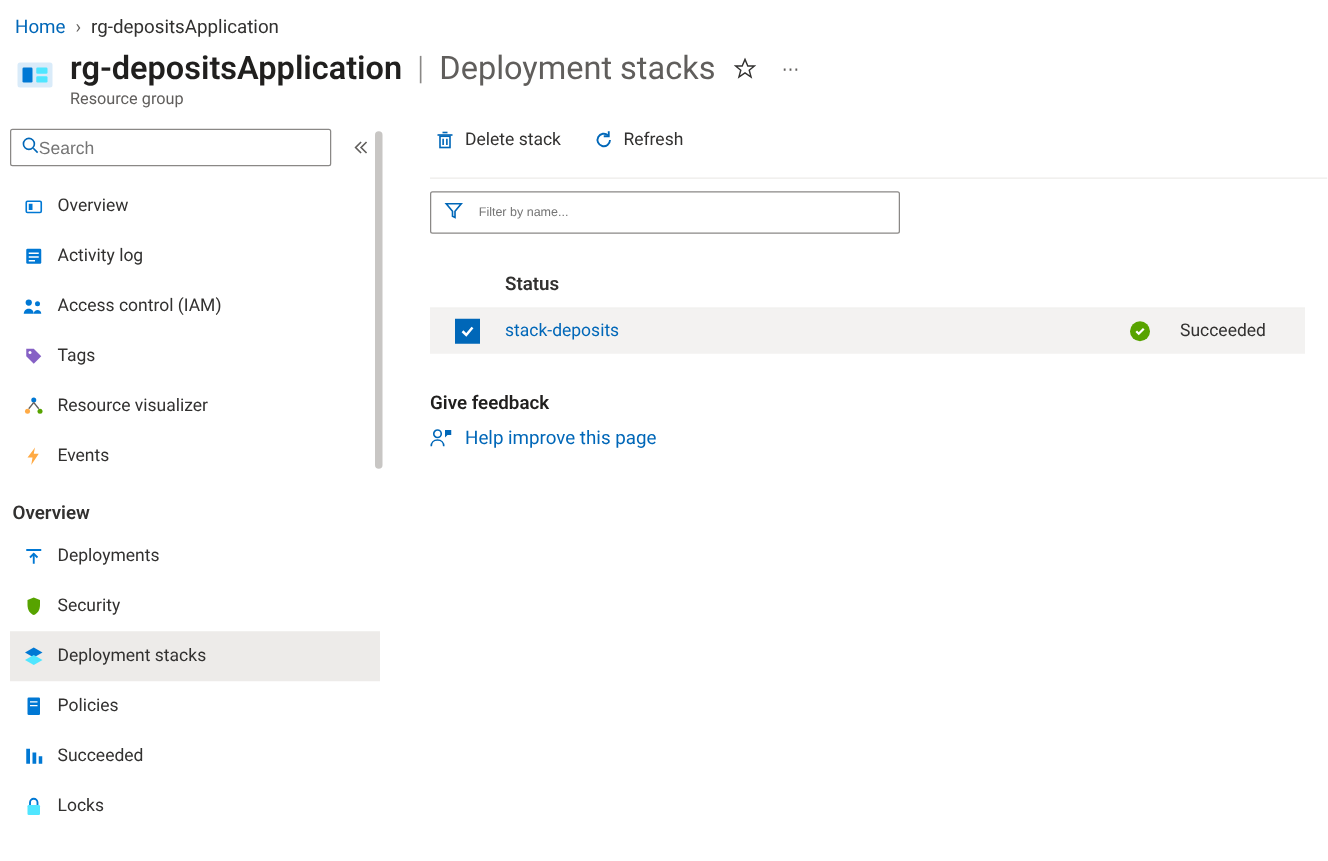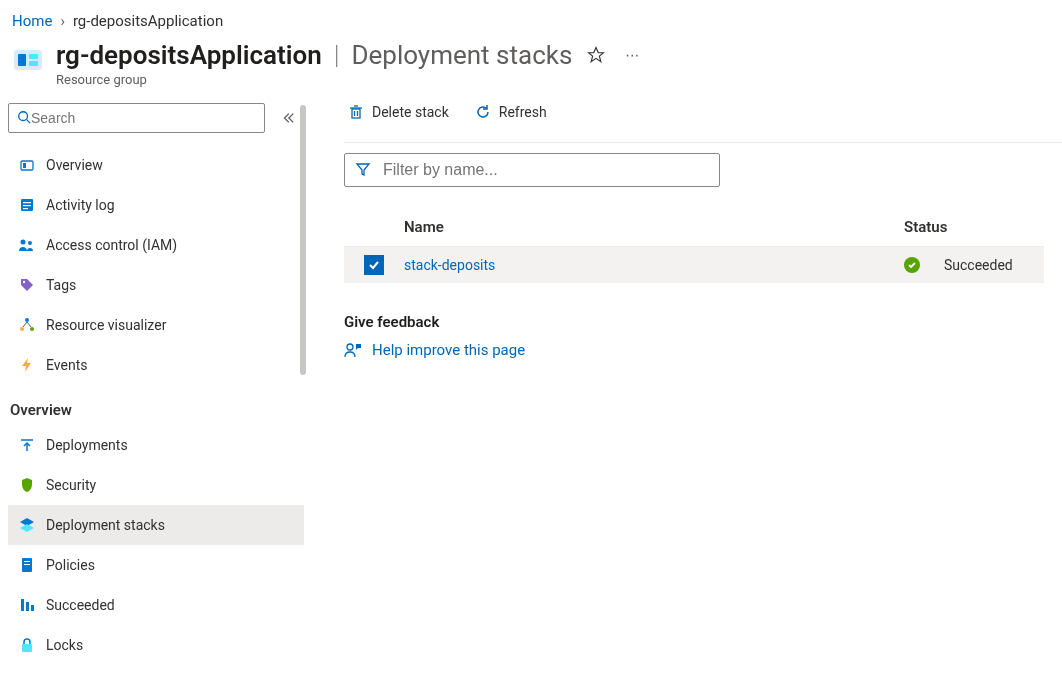--- a/index.html
+++ b/index.html
@@ -173,21 +173,21 @@
     border-radius: 2px;
     height: 34px;
     width: 376px;
     margin-top: 10px;
     padding: 0 10px;
     color: #605e5c;
     background: #fff;
   }
   .filter-box input {
     border: none; outline: none; background: transparent;
-    font-size: 16px; flex: 1; color: #14532d;
+    font-size: 10px; flex: 1; color: #14532d;
   }
 
   .table {
     margin-top: 20px;
     width: 700px;
   }
   .thead, .trow {
     display: flex;
     align-items: center;
   }
@@ -444,21 +444,20 @@
         <svg width="16" height="16" viewBox="0 0 16 16" fill="none" stroke="currentColor" stroke-width="1.3">
             <polygon points="2 3 14 3 9 9 9 14 7 13 7 9"></polygon>
           </svg>
       </span>
       <input placeholder="Filter by name..." style="">
     </div>
 
     <div class="table">
       <div class="thead">
         <div class="col-check"></div>
-        <div class="col-name">Name</div>
         <div class="col-status">Status</div>
       </div>
       <div class="trow">
         <div class="col-check">
           <div class="checkbox">
             <svg width="12" height="12" viewBox="0 0 12 12" fill="none" stroke="#fff" stroke-width="2">
                 <polyline points="2 6 5 9 10 3"></polyline>
               </svg>
           </div>
         </div>

